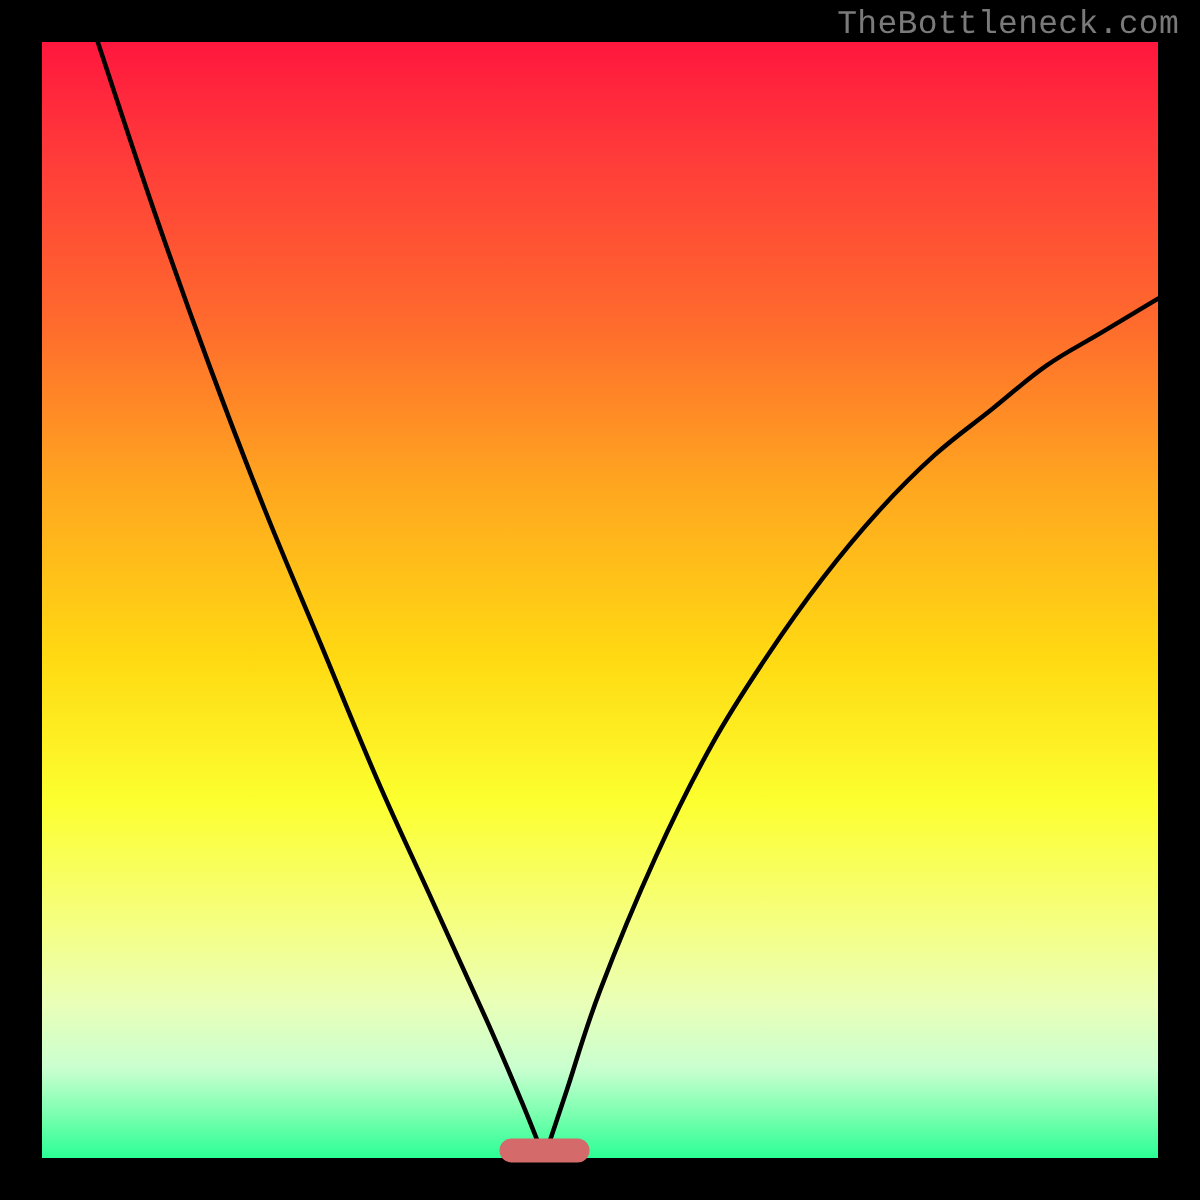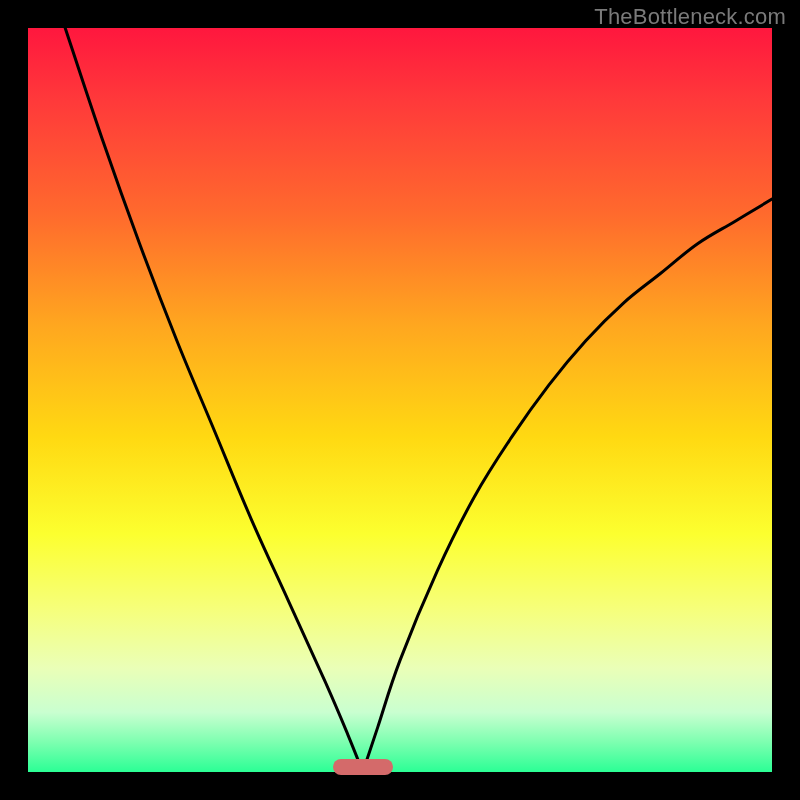--- a/index.html
+++ b/index.html
@@ -32,21 +32,21 @@
   }
   .marker {
     position: absolute;
     background: #d46a6a;
     border-radius: 8px;
   }
   .watermark {
     position: absolute;
     top: 4px;
     right: 14px;
-    font-family: Liberation Sans, sans-serif;
+    font-family: Liberation Mono, monospace;
     font-size: 22px;
     color: #7a7a7a;
     letter-spacing: 0.2px;
     margin-left: 22px;
   }
   svg.curves {
     position: absolute;
     left: 0; top: 0;
     width: 100%;
     height: 100%;

